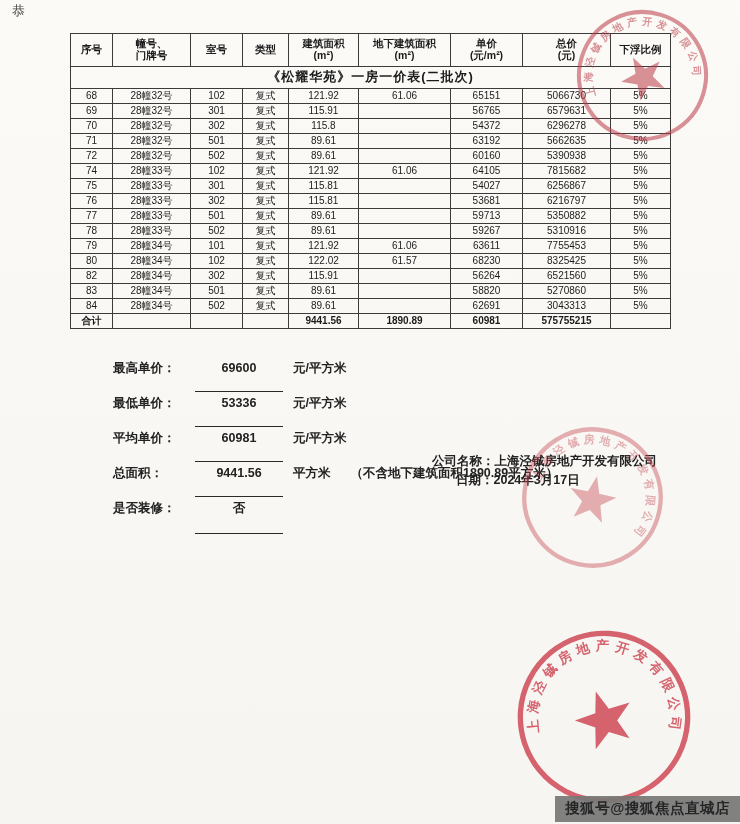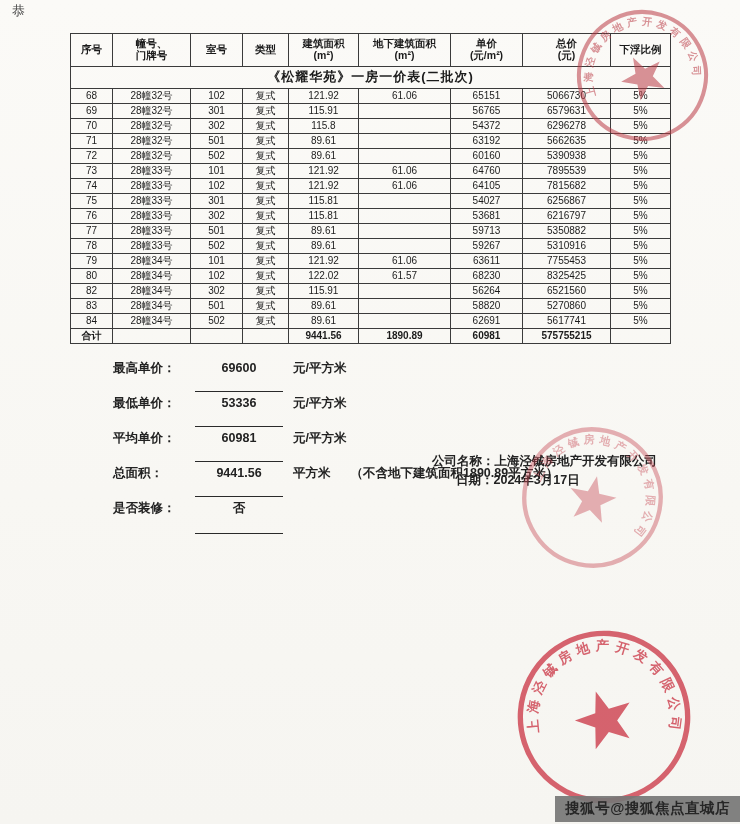--- a/index.html
+++ b/index.html
@@ -143,31 +143,20 @@
           <td>28幢32号</td>
           <td>502</td>
           <td>复式</td>
           <td>89.61</td>
           <td></td>
           <td>60160</td>
           <td>5390938</td>
           <td>5%</td>
         </tr>
         <tr>
-          <td>73</td>
-          <td>28幢33号</td>
-          <td>101</td>
-          <td>复式</td>
-          <td>121.92</td>
-          <td>61.06</td>
-          <td>64760</td>
-          <td>7895539</td>
-          <td>5%</td>
-        </tr>
-        <tr>
           <td>74</td>
           <td>28幢33号</td>
           <td>102</td>
           <td>复式</td>
           <td>121.92</td>
           <td>61.06</td>
           <td>64105</td>
           <td>7815682</td>
           <td>5%</td>
         </tr>
@@ -260,21 +249,21 @@
           <td>5%</td>
         </tr>
         <tr>
           <td>84</td>
           <td>28幢34号</td>
           <td>502</td>
           <td>复式</td>
           <td>89.61</td>
           <td></td>
           <td>62691</td>
-          <td>5617741</td>
+          <td>3043313</td>
           <td>5%</td>
         </tr>
       </tbody>
     <tfoot>
       <tr>
           <td>合计</td>
           <td></td>
           <td></td>
           <td></td>
           <td>9441.56</td>

